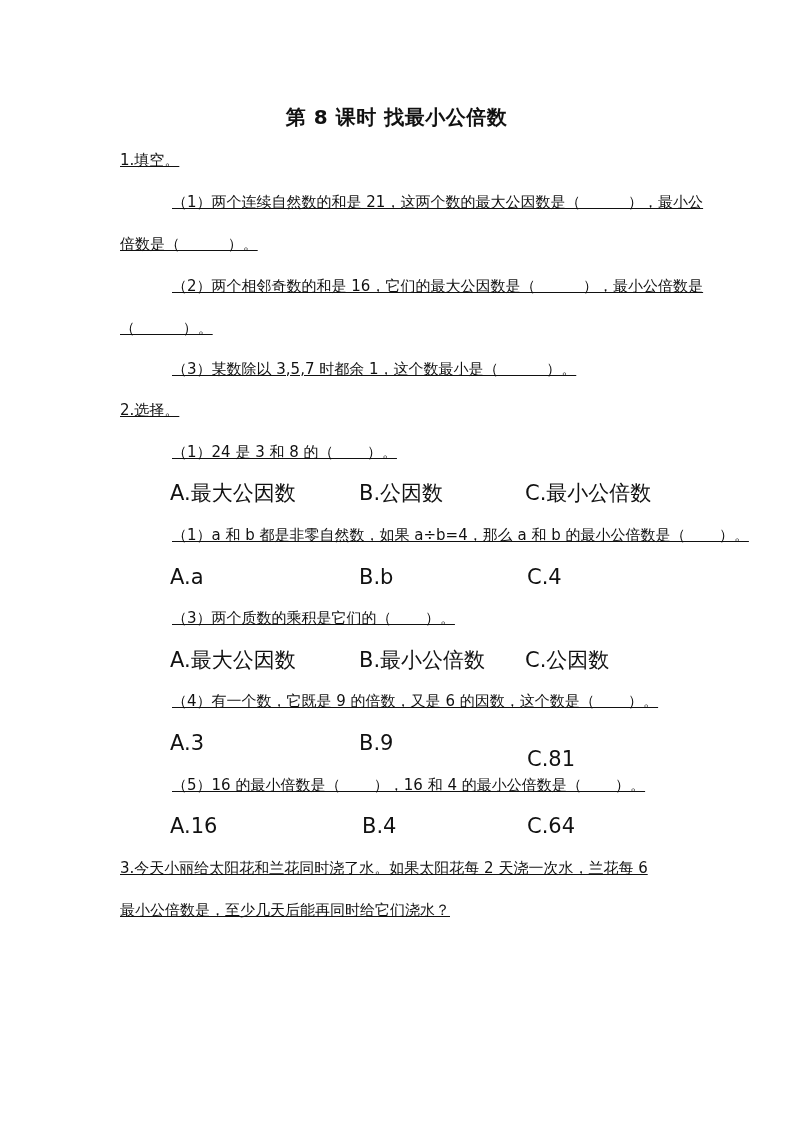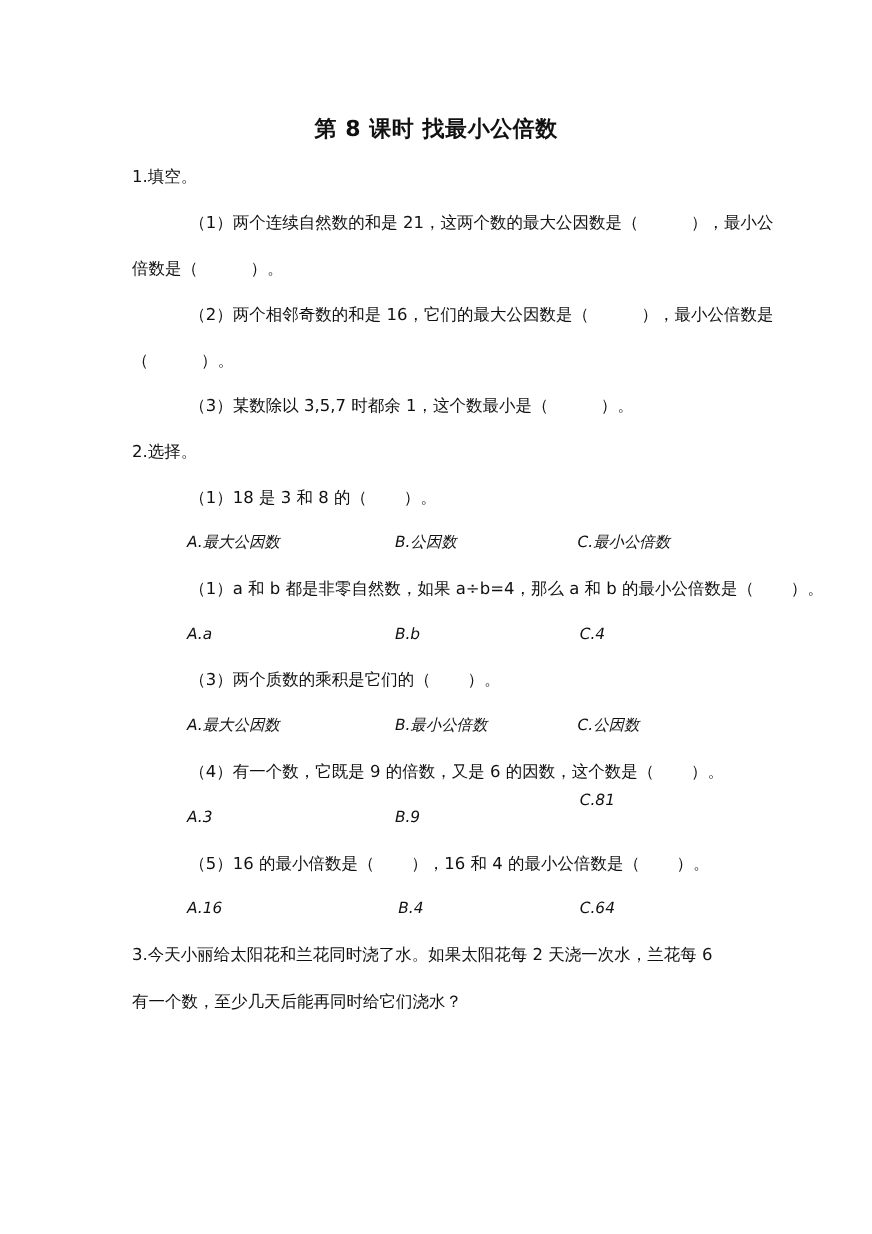--- a/index.html
+++ b/index.html
@@ -1,56 +1,56 @@
 <!DOCTYPE html>
 <html><head>
 <meta charset="utf-8">
 <style>
   html, body { margin: 0; padding: 0; background: #ffffff; }
   body { width: 793px; height: 1122px; position: relative; overflow: hidden;
          font-family: "DejaVu Sans", "Liberation Sans", sans-serif; color: #111; }
   .title { position: absolute; top: 104px; left: 0; width: 793px; text-align: center;
            font-size: 20px; font-weight: bold; letter-spacing: 0.5px; }
-  .line { position: absolute; left: 120px; font-size: 15px; white-space: pre; line-height: 20px; }
+  .line { position: absolute; left: 120px; font-size: 15px; white-space: pre; line-height: 20px; text-decoration: underline; }
   .indent { left: 136px; margin-left: 36px; }
-  .opt { position: absolute; font-size: 14px; white-space: pre; line-height: 20px; font-style: italic; }
+  .opt { position: absolute; font-size: 21px; white-space: pre; line-height: 20px; }
 </style>
 </head>
 <body>
 
 <div class="title">第 8 课时    找最小公倍数</div>
 
 <div class="line" style="top:150px">1.填空。</div>
 <div class="line indent" style="top:192px">（1）两个连续自然数的和是 21，这两个数的最大公因数是（          ），最小公</div>
 <div class="line" style="top:234px">倍数是（          ）。</div>
 <div class="line indent" style="top:276px">（2）两个相邻奇数的和是 16，它们的最大公因数是（          ），最小公倍数是</div>
 <div class="line" style="top:318px">（          ）。</div>
 <div class="line indent" style="top:359px">（3）某数除以 3,5,7 时都余 1，这个数最小是（          ）。</div>
 
 <div class="line" style="top:400px">2.选择。</div>
 
-<div class="line indent" style="top:442px">（1）18 是 3 和 8 的（       ）。</div>
+<div class="line indent" style="top:442px">（1）24 是 3 和 8 的（       ）。</div>
 <div class="opt" style="top:483px;left:170px">A.最大公因数</div>
 <div class="opt" style="top:483px;left:359px">B.公因数</div>
 <div class="opt" style="top:483px;left:525px">C.最小公倍数</div>
 
 <div class="line indent" style="top:525px">（1）a 和 b 都是非零自然数，如果 a÷b=4，那么 a 和 b 的最小公倍数是（       ）。</div>
 <div class="opt" style="top:567px;left:170px">A.a</div>
 <div class="opt" style="top:567px;left:359px">B.b</div>
 <div class="opt" style="top:567px;left:527px">C.4</div>
 
 <div class="line indent" style="top:608px">（3）两个质数的乘积是它们的（       ）。</div>
 <div class="opt" style="top:650px;left:170px">A.最大公因数</div>
 <div class="opt" style="top:650px;left:359px">B.最小公倍数</div>
 <div class="opt" style="top:650px;left:525px">C.公因数</div>
 
 <div class="line indent" style="top:691px">（4）有一个数，它既是 9 的倍数，又是 6 的因数，这个数是（       ）。</div>
 <div class="opt" style="top:733px;left:170px">A.3</div>
 <div class="opt" style="top:733px;left:359px">B.9</div>
-<div class="opt" style="top:718px;left:527px">C.81</div>
+<div class="opt" style="top:749px;left:527px">C.81</div>
 
 <div class="line indent" style="top:775px">（5）16 的最小倍数是（       ），16 和 4 的最小公倍数是（       ）。</div>
 <div class="opt" style="top:816px;left:170px">A.16</div>
 <div class="opt" style="top:816px;left:362px">B.4</div>
 <div class="opt" style="top:816px;left:527px">C.64</div>
 
 <div class="line" style="top:858px">3.今天小丽给太阳花和兰花同时浇了水。如果太阳花每 2 天浇一次水，兰花每 6</div>
-<div class="line" style="top:900px">有一个数，至少几天后能再同时给它们浇水？</div>
+<div class="line" style="top:900px">最小公倍数是，至少几天后能再同时给它们浇水？</div>
 
 </body></html>

